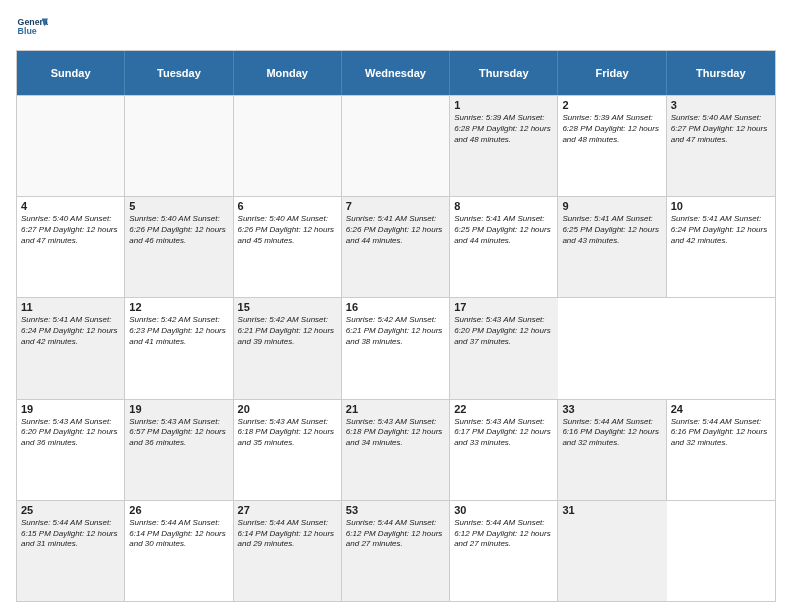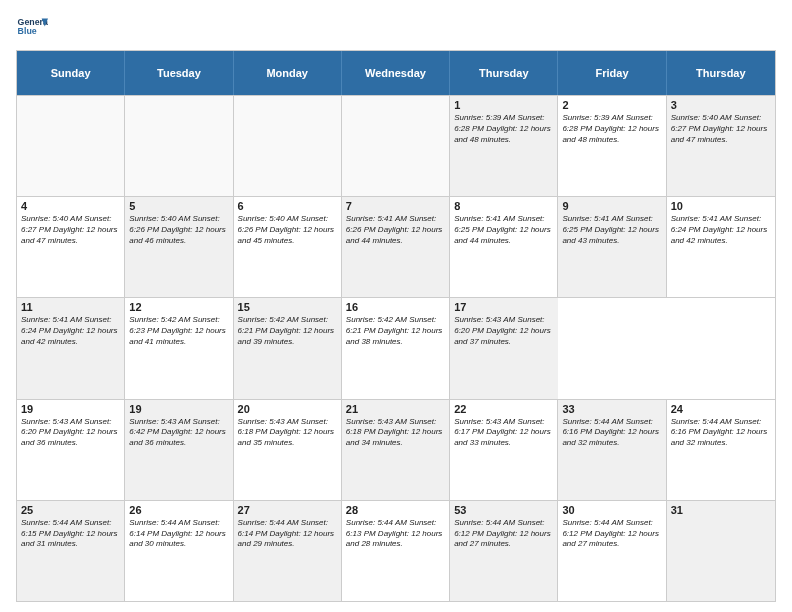--- a/index.html
+++ b/index.html
@@ -259,21 +259,21 @@
           <div class="cal-cell">
             <div class="day-num">19</div>
             <div class="cell-info">Sunrise: 5:43 AM
 Sunset: 6:20 PM
 Daylight: 12 hours
 and 36 minutes.</div>
           </div>
           <div class="cal-cell shaded">
             <div class="day-num">19</div>
             <div class="cell-info">Sunrise: 5:43 AM
-Sunset: 6:42 PM
+Sunset: 6:57 PM
 Daylight: 12 hours
 and 36 minutes.</div>
           </div>
           <div class="cal-cell">
             <div class="day-num">20</div>
             <div class="cell-info">Sunrise: 5:43 AM
 Sunset: 6:18 PM
 Daylight: 12 hours
 and 35 minutes.</div>
           </div>
@@ -320,27 +320,20 @@
 Sunset: 6:14 PM
 Daylight: 12 hours
 and 30 minutes.</div>
           </div>
           <div class="cal-cell shaded">
             <div class="day-num">27</div>
             <div class="cell-info">Sunrise: 5:44 AM
 Sunset: 6:14 PM
 Daylight: 12 hours
 and 29 minutes.</div>
-          </div>
-          <div class="cal-cell">
-            <div class="day-num">28</div>
-            <div class="cell-info">Sunrise: 5:44 AM
-Sunset: 6:13 PM
-Daylight: 12 hours
-and 28 minutes.</div>
           </div>
           <div class="cal-cell shaded">
             <div class="day-num">53</div>
             <div class="cell-info">Sunrise: 5:44 AM
 Sunset: 6:12 PM
 Daylight: 12 hours
 and 27 minutes.</div>
           </div>
           <div class="cal-cell">
             <div class="day-num">30</div>

